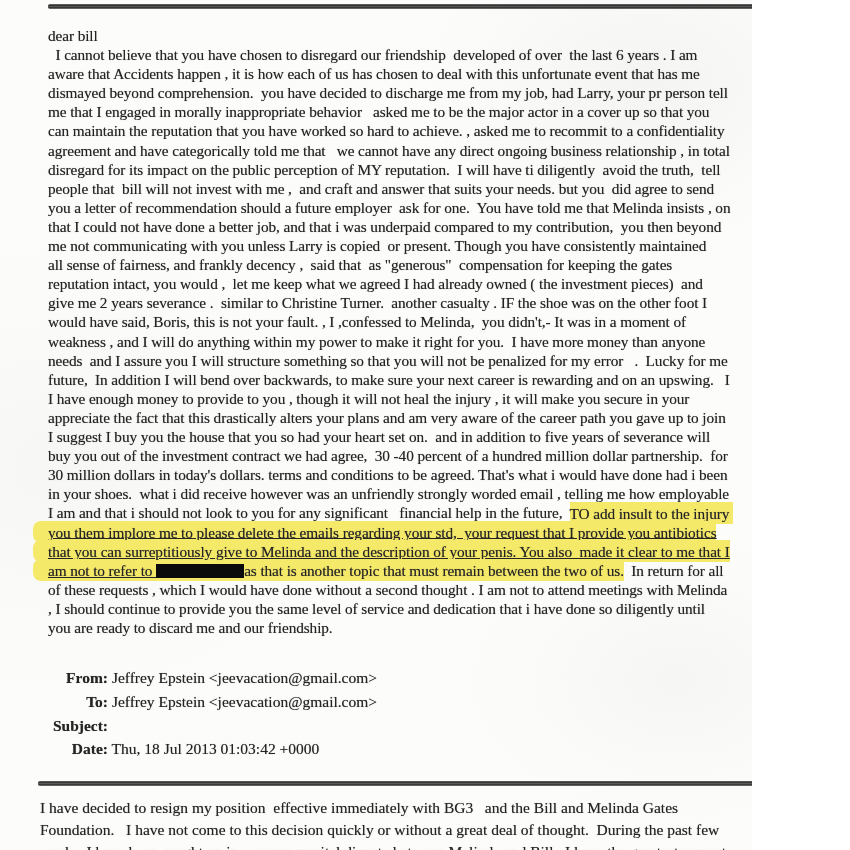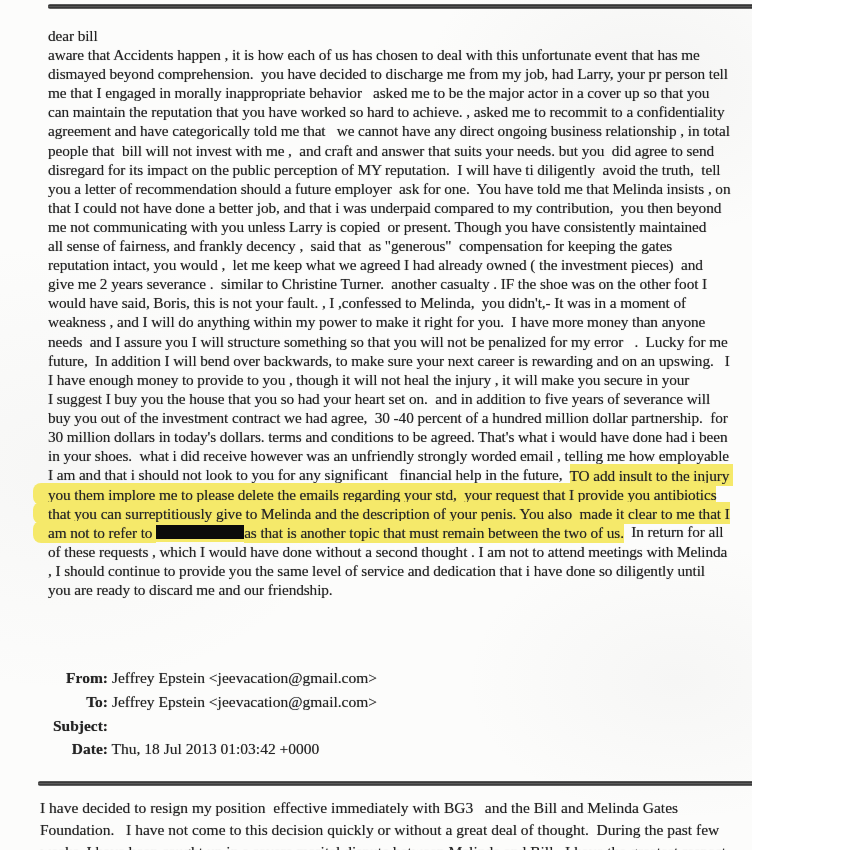--- a/index.html
+++ b/index.html
@@ -21,21 +21,21 @@
     position: absolute; left: 48px; top: 4px; width: 750px; height: 5px;
     background: linear-gradient(to bottom, #7a7a7a 0%, #2c2c2c 25%, #555 50%, #2c2c2c 78%, #909090 100%);
     border-radius: 2px;
   }
   .letter {
     position: absolute; left: 48px; top: 26px; width: 790px;
     font-size: 15.3px; line-height: 19.1px; letter-spacing: -0.1px;
   }
   .line { white-space: pre; }
   .hl { background: var(--hl, #f5e96a); padding: 2.5px 0; }
-  .line .hl:first-child { margin-left: -15px; padding-left: 15px; border-radius: 8px 0 0 8px; }
+  .line .hl:first-child { margin-left: -15px; padding-left: 15px; border-radius: 8px 0 0 8px; text-decoration: underline; }
   .redact {
     display: inline-block; width: 88px; height: 14px;
     background: var(--redaction, #0b0b0b);
     vertical-align: -2px;
     box-shadow: 0 3px 0 var(--hl, #f5e96a), 0 -3px 0 var(--hl, #f5e96a);
   }
   .headers {
     position: absolute; left: 40px; top: 666px; width: 600px;
     font-size: 15.5px; line-height: 23.8px;
   }
@@ -52,38 +52,40 @@
   }
   .fline { white-space: pre; }
 </style>
 </head>
 <body>
 
 <div class="page">
   <div class="topbar"></div>
   <div class="letter" id="letter">
       <div class="line"><span class="txt">dear bill</span></div>
+      <div class="line"><span class="txt">  I cannot believe that you have chosen to disregard our friendship  developed of over  the last 6 years . I am</span></div>
       <div class="line"><span class="txt">aware that Accidents happen , it is how each of us has chosen to deal with this unfortunate event that has me</span></div>
       <div class="line"><span class="txt">dismayed beyond comprehension.  you have decided to discharge me from my job, had Larry, your pr person tell</span></div>
       <div class="line"><span class="txt">me that I engaged in morally inappropriate behavior   asked me to be the major actor in a cover up so that you</span></div>
       <div class="line"><span class="txt">can maintain the reputation that you have worked so hard to achieve. , asked me to recommit to a confidentiality</span></div>
       <div class="line"><span class="txt">agreement and have categorically told me that   we cannot have any direct ongoing business relationship , in total</span></div>
+      <div class="line"><span class="txt">disregard for its impact on the public perception of MY reputation.  I will have ti diligently  avoid the truth,  tell</span></div>
       <div class="line"><span class="txt">people that  bill will not invest with me ,  and craft and answer that suits your needs. but you  did agree to send</span></div>
-      <div class="line"><span class="txt">disregard for its impact on the public perception of MY reputation.  I will have ti diligently  avoid the truth,  tell</span></div>
       <div class="line"><span class="txt">you a letter of recommendation should a future employer  ask for one.  You have told me that Melinda insists , on</span></div>
       <div class="line"><span class="txt">that I could not have done a better job, and that i was underpaid compared to my contribution,  you then beyond</span></div>
       <div class="line"><span class="txt">me not communicating with you unless Larry is copied  or present. Though you have consistently maintained</span></div>
       <div class="line"><span class="txt">all sense of fairness, and frankly decency ,  said that  as "generous"  compensation for keeping the gates</span></div>
       <div class="line"><span class="txt">reputation intact, you would ,  let me keep what we agreed I had already owned ( the investment pieces)  and</span></div>
       <div class="line"><span class="txt">give me 2 years severance .  similar to Christine Turner.  another casualty . IF the shoe was on the other foot I</span></div>
       <div class="line"><span class="txt">would have said, Boris, this is not your fault. , I ,confessed to Melinda,  you didn't,- It was in a moment of</span></div>
       <div class="line"><span class="txt">weakness , and I will do anything within my power to make it right for you.  I have more money than anyone</span></div>
       <div class="line"><span class="txt">needs  and I assure you I will structure something so that you will not be penalized for my error   .  Lucky for me</span></div>
       <div class="line"><span class="txt">future,  In addition I will bend over backwards, to make sure your next career is rewarding and on an upswing.   I</span></div>
       <div class="line"><span class="txt">I have enough money to provide to you , though it will not heal the injury , it will make you secure in your</span></div>
+      <div class="line"><span class="txt">appreciate the fact that this drastically alters your plans and am very aware of the career path you gave up to join</span></div>
       <div class="line"><span class="txt">I suggest I buy you the house that you so had your heart set on.  and in addition to five years of severance will</span></div>
       <div class="line"><span class="txt">buy you out of the investment contract we had agree,  30 -40 percent of a hundred million dollar partnership.  for</span></div>
       <div class="line"><span class="txt">30 million dollars in today's dollars. terms and conditions to be agreed. That's what i would have done had i been</span></div>
       <div class="line"><span class="txt">in your shoes.  what i did receive however was an unfriendly strongly worded email , telling me how employable</span></div>
       <div class="line"><span class="txt">I am and that i should not look to you for any significant   financial help in the future,  </span><span class="hl">TO add insult to the injury </span></div>
       <div class="line"><span class="hl">you them implore me to please delete the emails regarding your std,  your request that I provide you antibiotics</span></div>
       <div class="line"><span class="hl">that you can surreptitiously give to Melinda and the description of your penis. You also  made it clear to me that I</span></div>
       <div class="line"><span class="hl">am not to refer to </span><span class="redact"></span><span class="hl">as that is another topic that must remain between the two of us.</span><span class="txt">  In return for all</span></div>
       <div class="line"><span class="txt">of these requests , which I would have done without a second thought . I am not to attend meetings with Melinda</span></div>
       <div class="line"><span class="txt">, I should continue to provide you the same level of service and dedication that i have done so diligently until</span></div>

